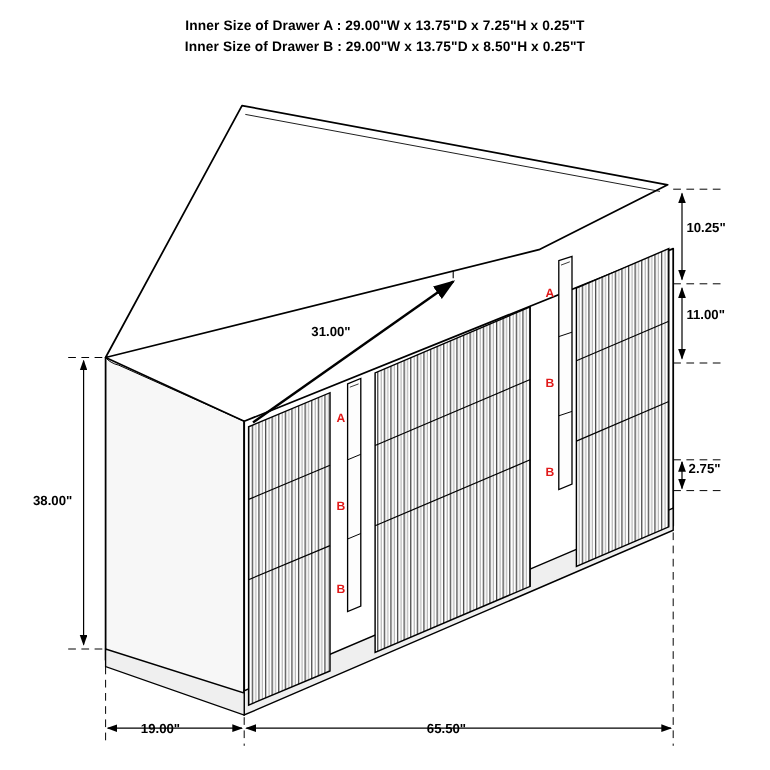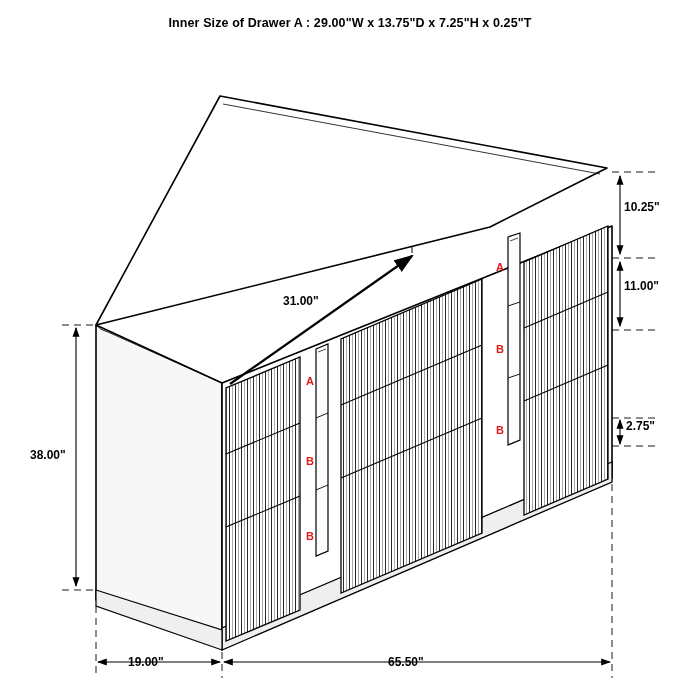--- a/index.html
+++ b/index.html
@@ -36,20 +36,21 @@
   }
   svg{position:absolute;left:0;top:0;}
 </style>
 </head>
 <body>
 
 <div id="stage">
 
   <div class="hdr">
     <div>Inner Size of Drawer A : 29.00"W x 13.75"D x 7.25"H x 0.25"T</div>
+    <div>Inner Size of Drawer B : 29.00"W x 13.75"D x 8.50"H x 0.25"T</div>
   </div>
 
   <svg width="700" height="700" viewBox="0 0 700 700">
     <defs>
       <marker id="arrEnd" markerWidth="9" markerHeight="9" refX="8" refY="3.2" orient="auto">
         <path d="M0,0 L9,3.2 L0,6.4 z" fill="#000"></path>
       </marker>
       <marker id="arrStart" markerWidth="9" markerHeight="9" refX="1" refY="3.2" orient="auto">
         <path d="M9,0 L0,3.2 L9,6.4 z" fill="#000"></path>
       </marker>

